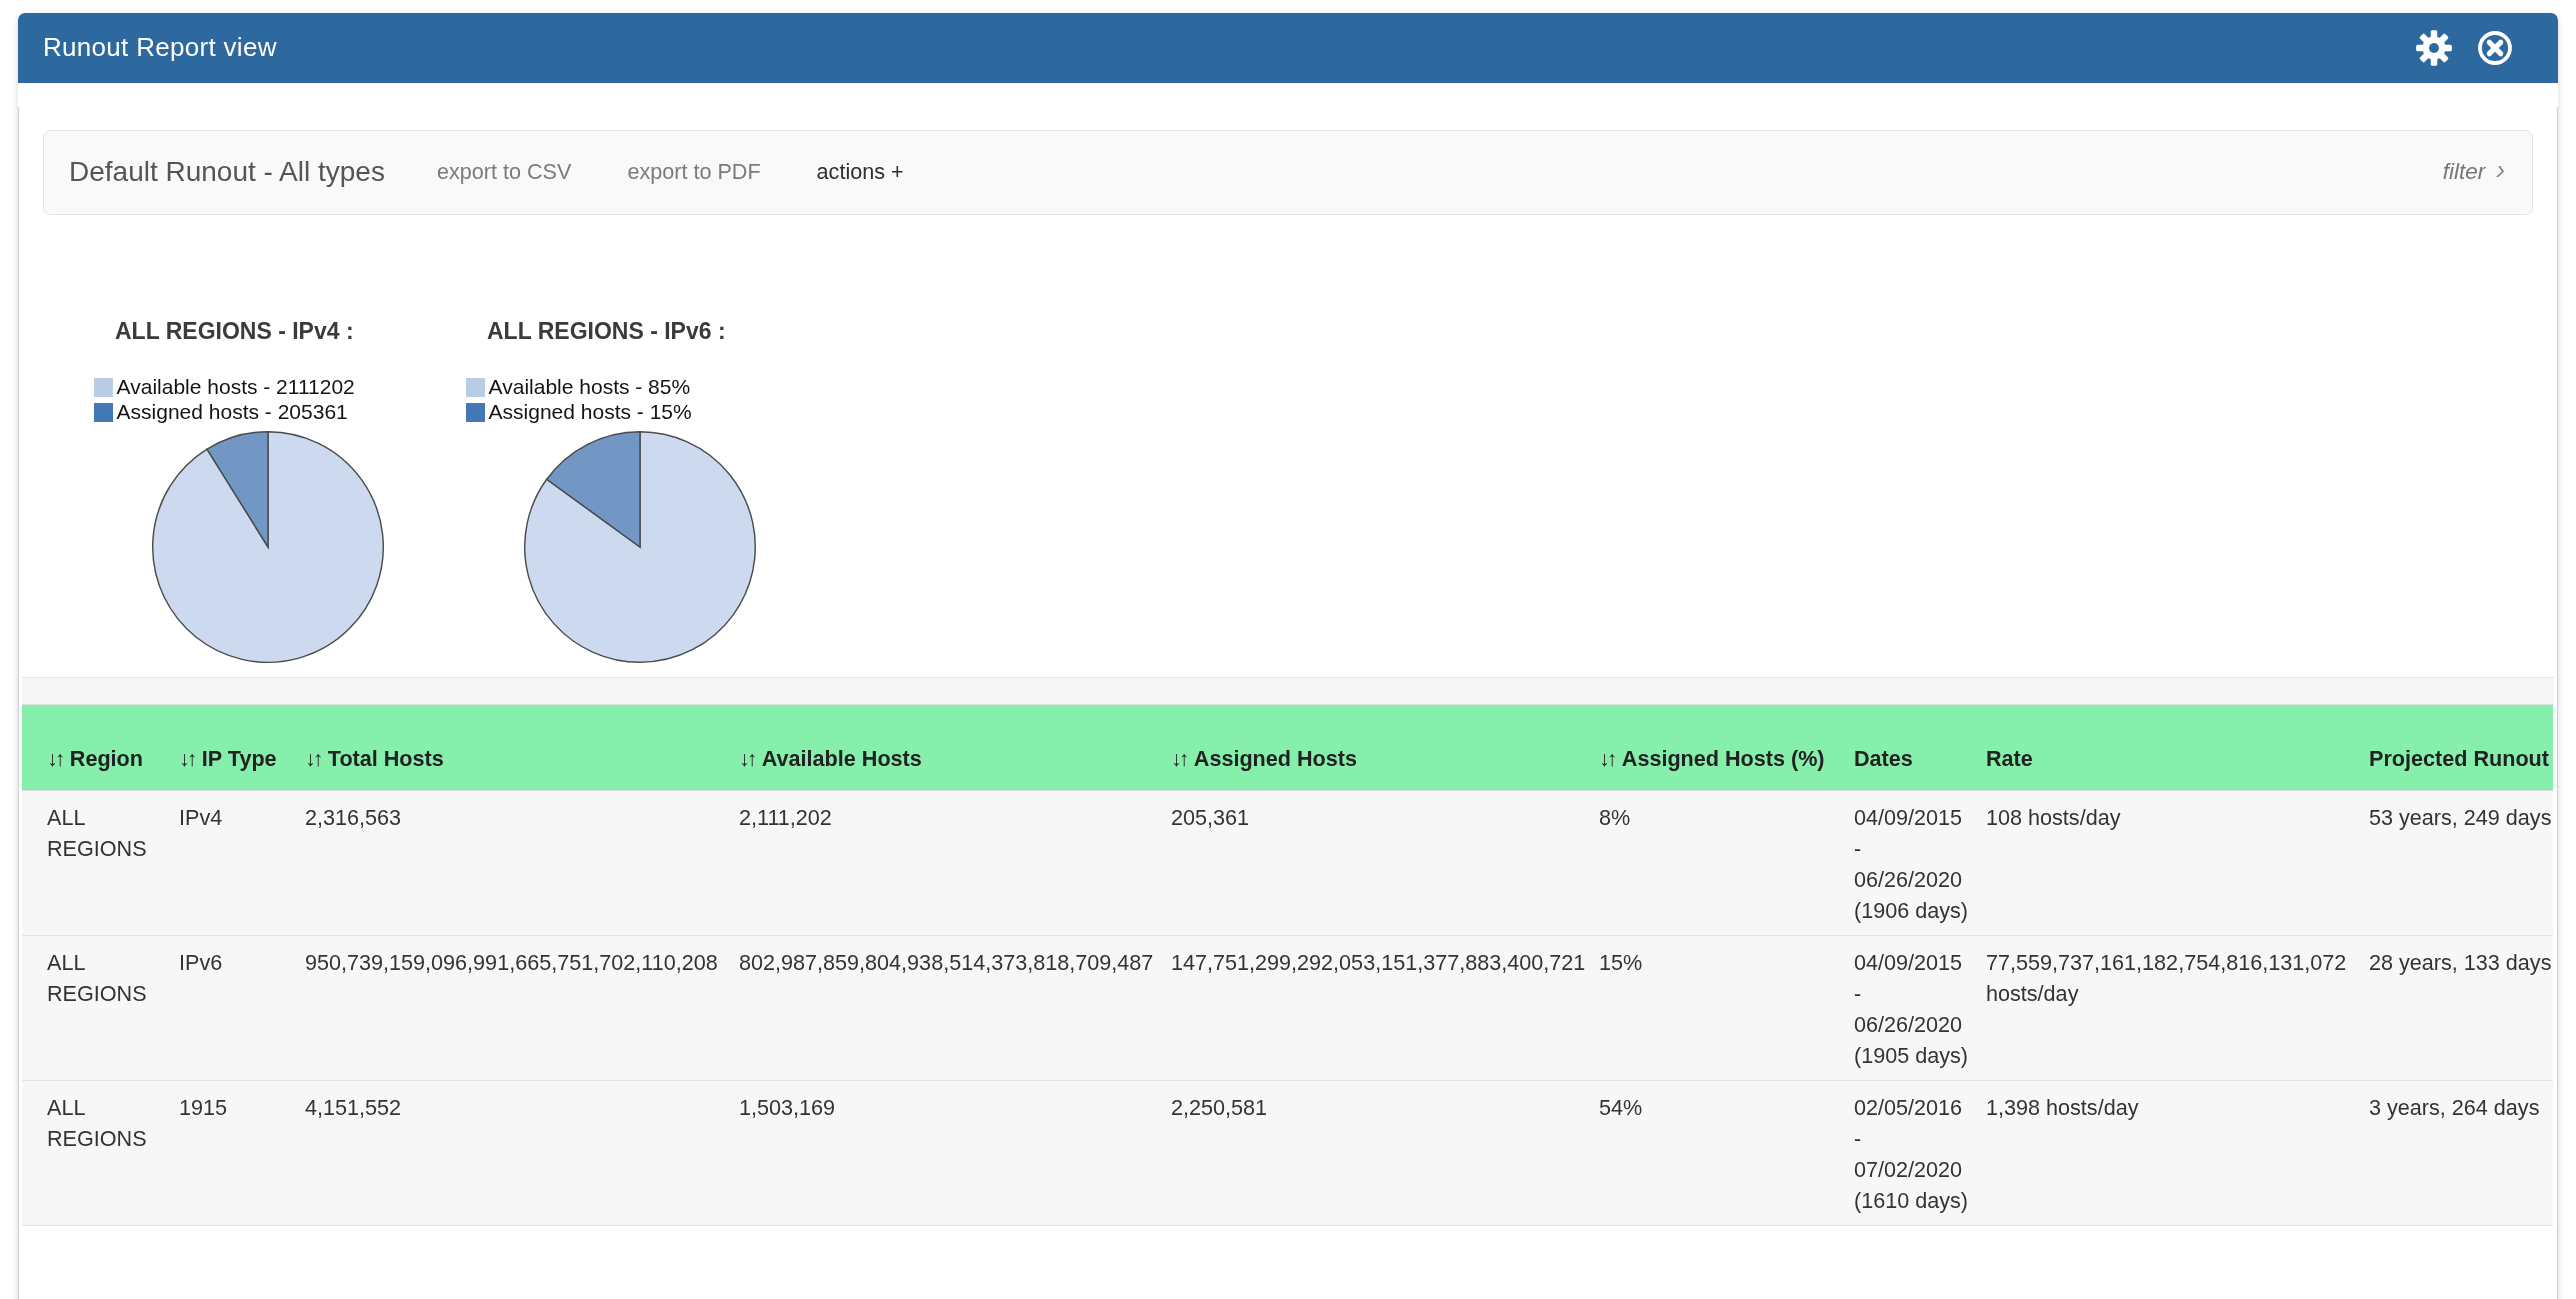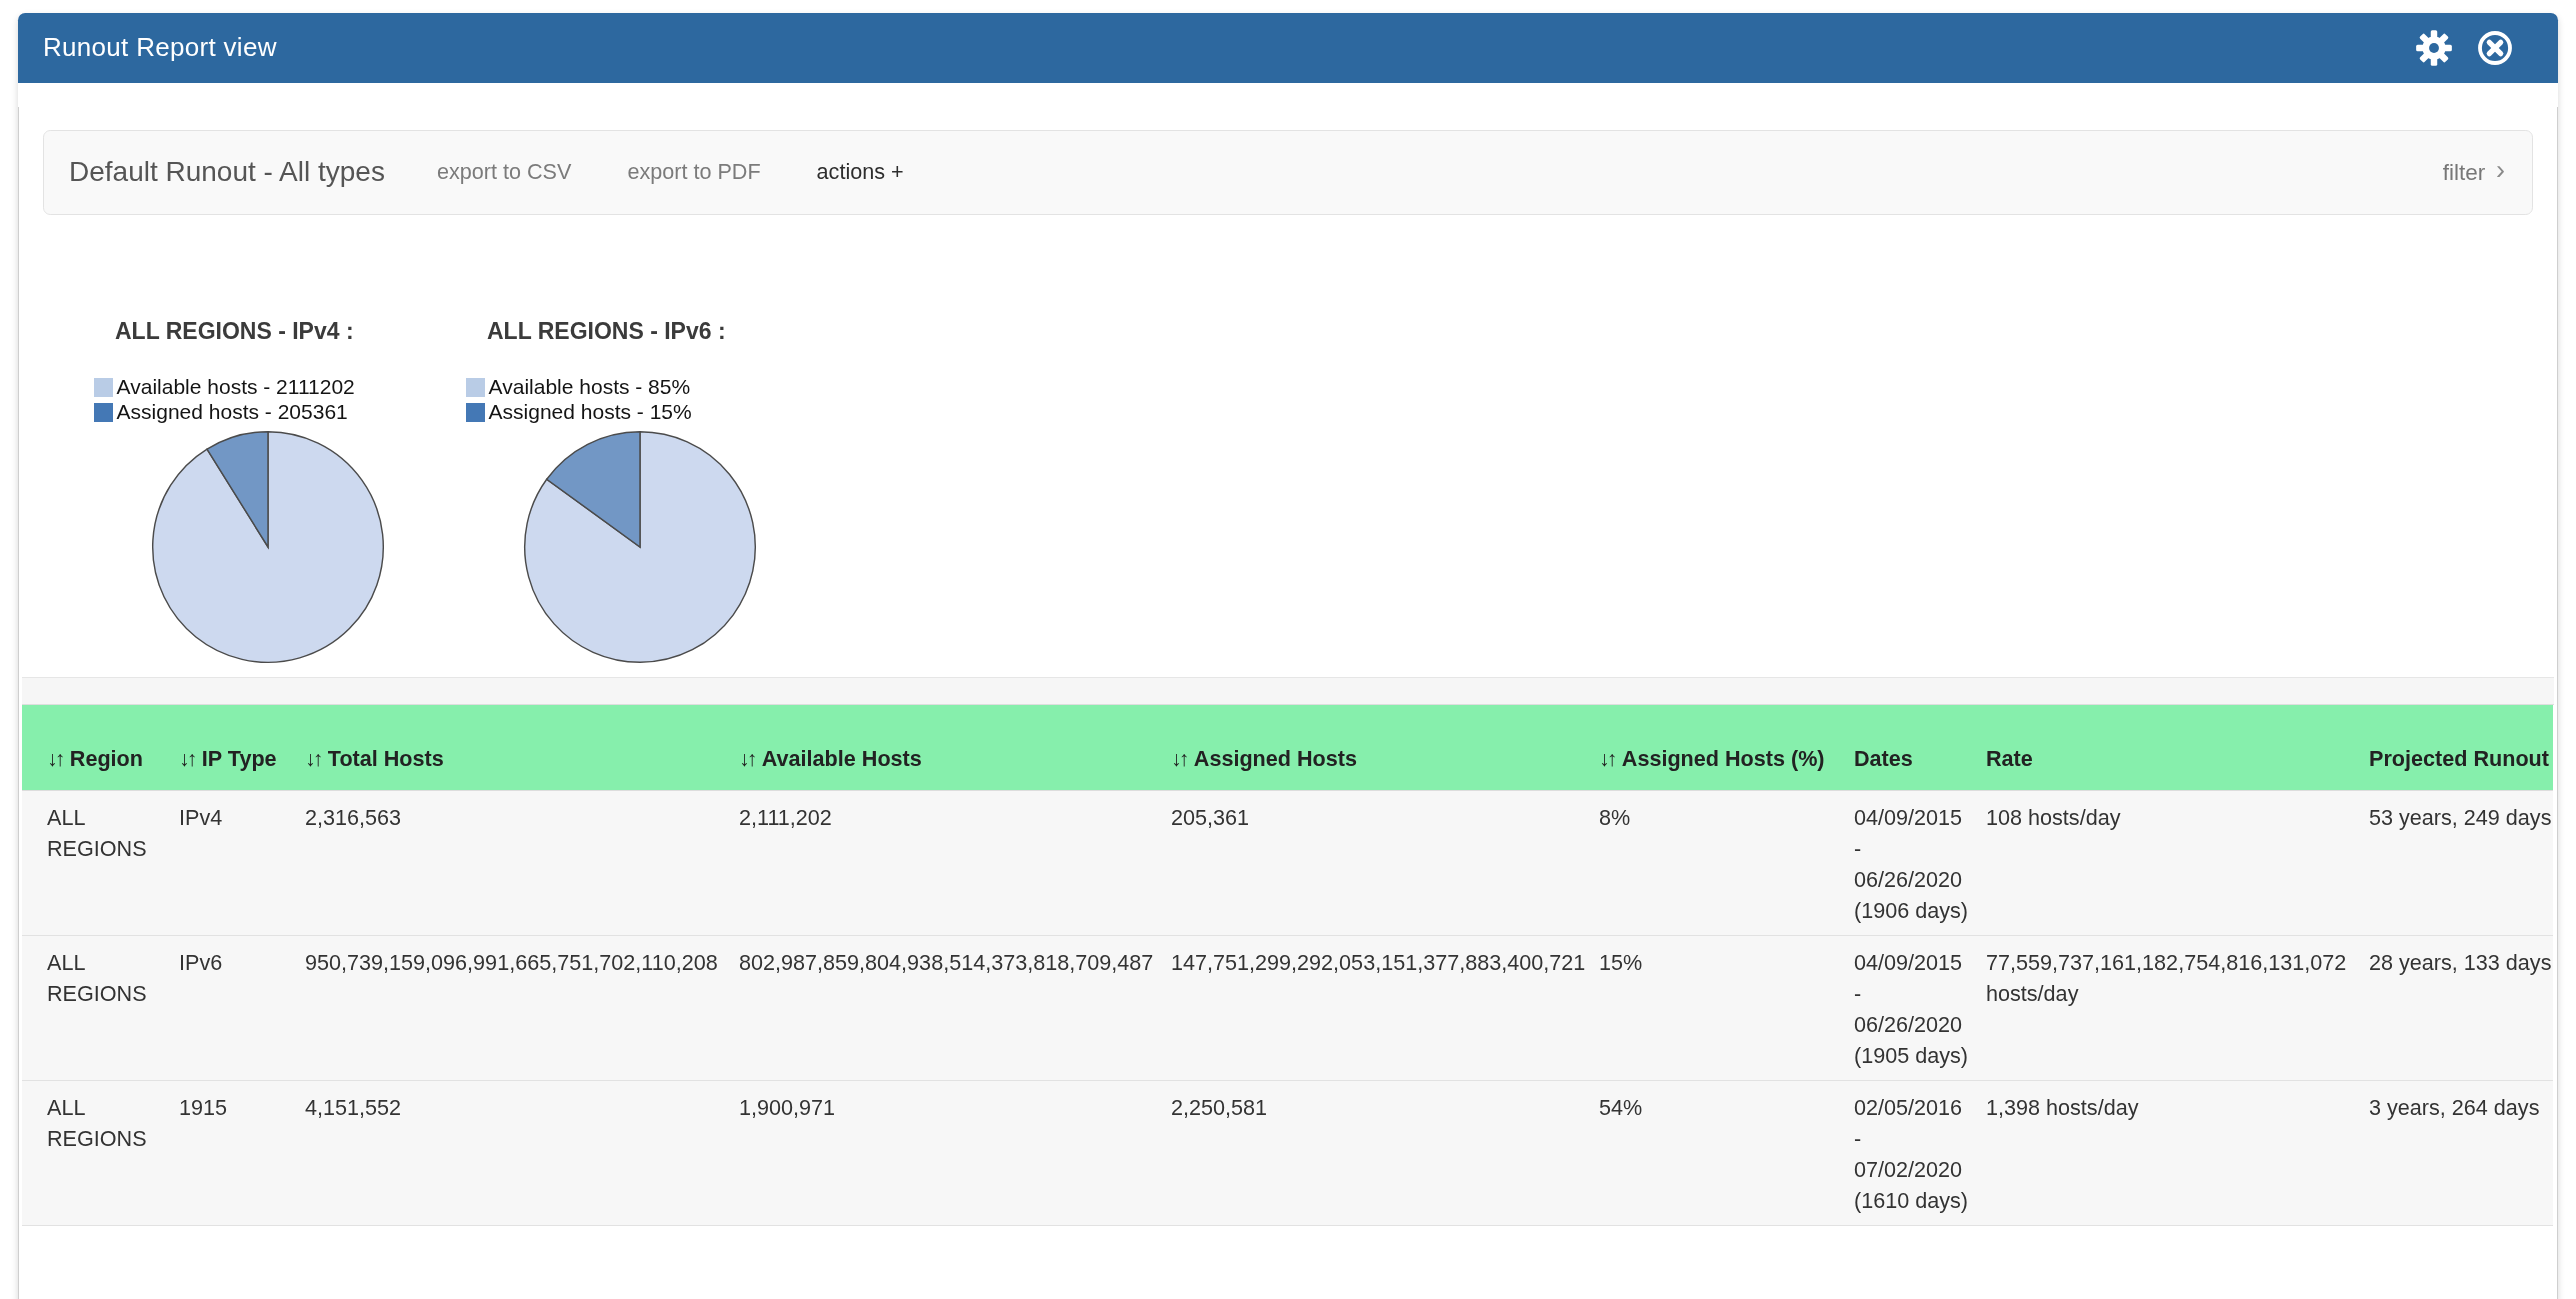--- a/index.html
+++ b/index.html
@@ -25,21 +25,21 @@
     padding:23.4px 24px 0 24px;box-sizing:content-box;margin-top:24px;
   }
   
   .toolbar{
     height:85px;background:#f9f9f9;border:0.9px solid #e3e3e3;border-radius:7.2px;
     display:flex;align-items:center;padding:0 27px 0 25px;box-sizing:border-box;
   }
   .report-title{font-size:28px;color:#555555;margin-right:52px;}
   .tb-link{font-size:21.6px;color:#7b7b7b;margin-right:56px;cursor:pointer;text-decoration:none;}
   .tb-actions{font-size:21.6px;color:#2e2e2e;margin-right:0;cursor:pointer;}
-  .tb-filter{margin-left:auto;font-size:22.5px;color:#777777;cursor:pointer;display:flex;align-items:flex-end;gap:10.8px;}
+  .tb-filter{margin-left:auto;font-size:22.5px;color:#777777;cursor:pointer;display:flex;align-items:flex-start;gap:10.8px;font-style:italic;}
   .tb-filter .chev{font-size:27px;color:#8a8a8a;line-height:1;transform:translateY(-1.8px);}
   
   .charts{display:flex;padding:103px 0 0 51px;}
   .chart-block{width:372px;flex:0 0 372px;}
   .chart-title{font-size:23px;font-weight:bold;color:#3b3b3b;margin-left:21px;white-space:nowrap;}
   .legend{margin-top:30px;}
   .legend-row{display:flex;align-items:center;height:25px;font-size:21px;color:#141414;white-space:nowrap;}
   .swatch{width:19px;height:19px;margin-right:3.6px;flex:0 0 19px;}
   .pie{display:block;margin:3.6px 0 0 56px;}
   
@@ -204,21 +204,21 @@
               <div class="dline">06/26/2020</div>
               <div class="dline">(1905 days)</div>
             </td>
             <td>77,559,737,161,182,754,816,131,072 hosts/day</td>
             <td class="nowrap">28 years, 133 days</td>
           </tr>
           <tr>
             <td>ALL REGIONS</td>
             <td>1915</td>
             <td>4,151,552</td>
-            <td>1,900,971</td>
+            <td>1,503,169</td>
             <td>2,250,581</td>
             <td>54%</td>
             <td>
               <div class="dline">02/05/2016</div>
               <div class="dline">-</div>
               <div class="dline">07/02/2020</div>
               <div class="dline">(1610 days)</div>
             </td>
             <td>1,398 hosts/day</td>
             <td class="nowrap">3 years, 264 days</td>

